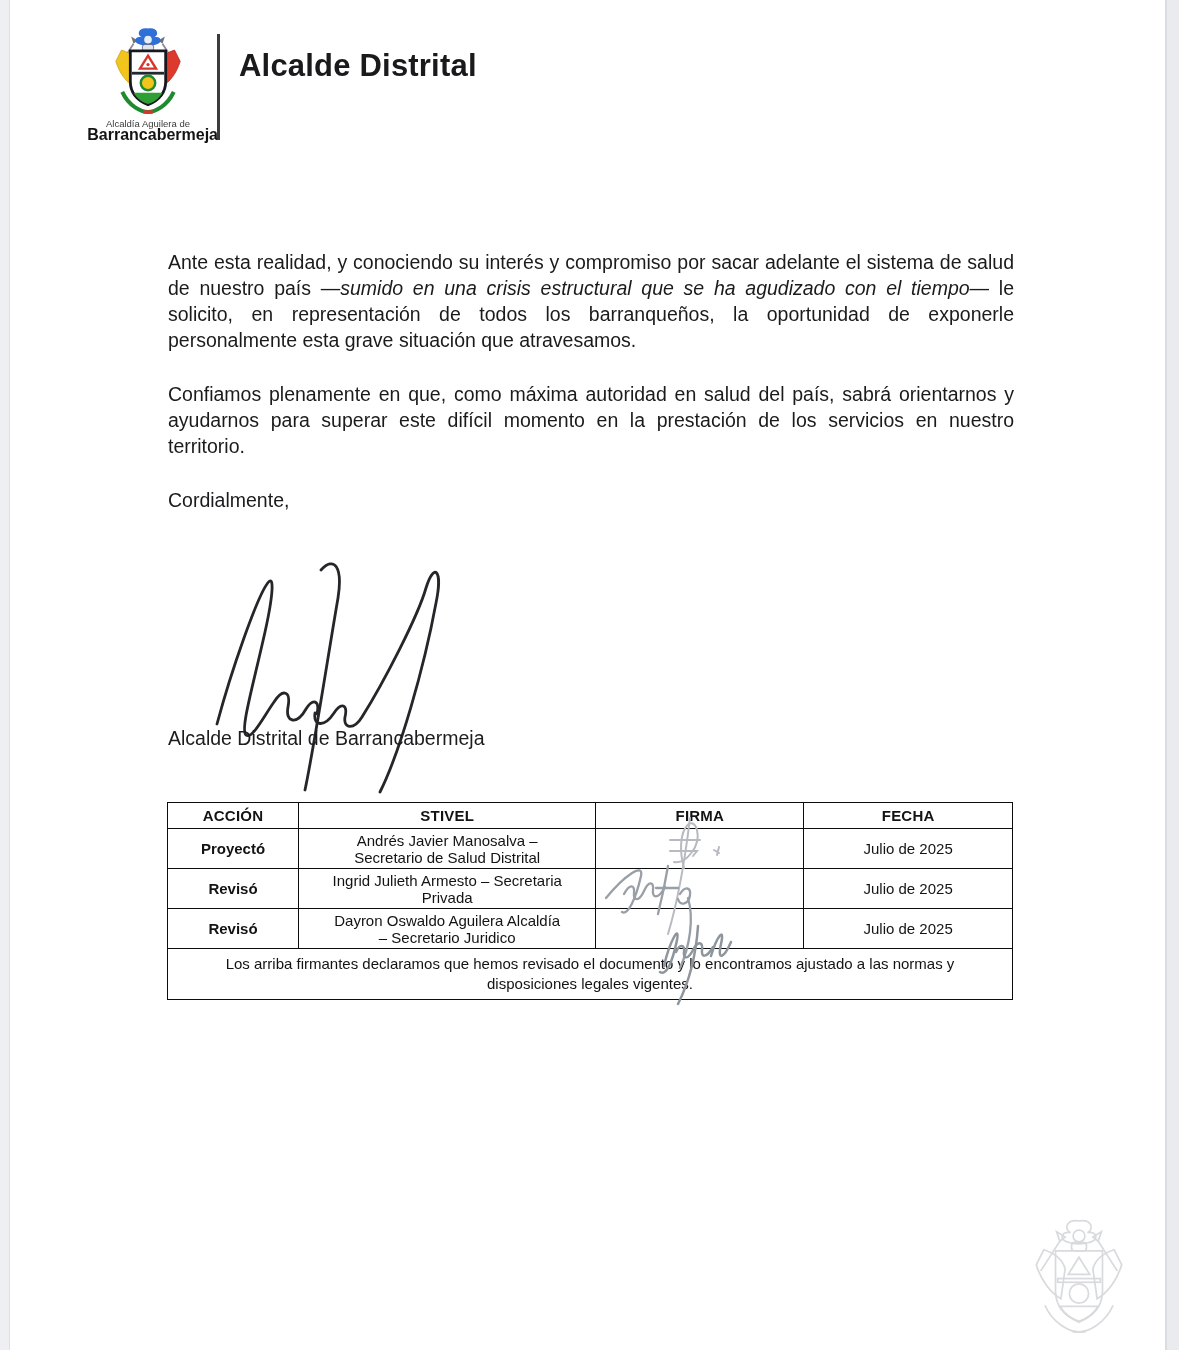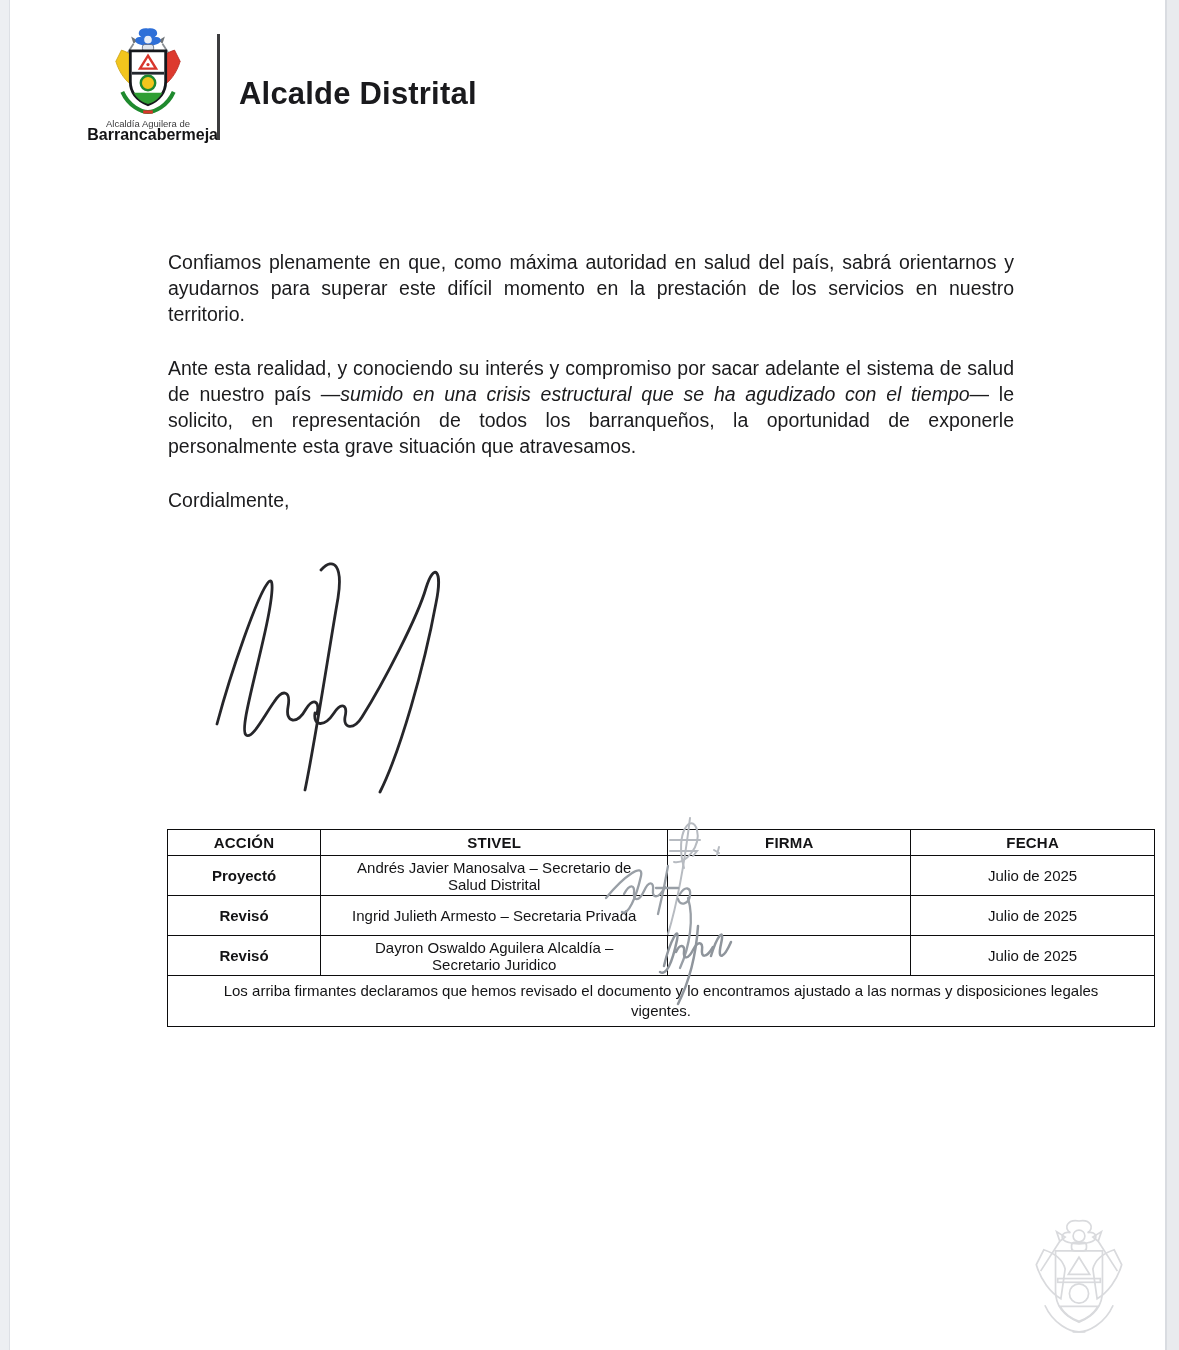--- a/index.html
+++ b/index.html
@@ -12,36 +12,36 @@
 
   
   .letterhead{position:absolute;left:0;top:0;width:100%;height:160px;}
   .crest{position:absolute;left:93px;top:26px;width:110px;height:90px;}
   .logo-caption{position:absolute;left:78px;top:118px;width:140px;text-align:center;line-height:11px;}
   .logo-caption .cap1{font-size:9.5px;color:#3a3a3c;}
   .logo-caption .cap2{font-size:16px;font-weight:700;color:#141416;text-align:right;}
   .lh-divider{position:absolute;left:217px;top:34px;width:3px;height:106px;background:#3c3c3e;}
   .title-block{position:absolute;left:239px;top:48px;}
   .title-light{font-size:29px;font-weight:400;color:#222225;letter-spacing:0.4px;line-height:33px;}
-  .title-bold{font-size:31px;font-weight:700;color:#1a1a1d;letter-spacing:0.2px;line-height:36px;margin-top:28px;}
+  .title-bold{font-size:31px;font-weight:700;color:#1a1a1d;letter-spacing:0.2px;line-height:36px;}
 
   
   .letter-body{position:absolute;left:168px;top:249px;width:846px;font-size:19.5px;line-height:26px;color:#1b1b1d;text-align:justify;}
   .letter-body p{margin:0 0 28px 0;}
   .letter-body p.closing{text-align:left;margin:0;}
   .letter-body em{font-style:italic;}
 
   .main-signature{position:absolute;left:172px;top:556px;width:292px;height:238px;overflow:visible;}
 
   .signer{position:absolute;left:168px;top:726px;}
   .signer-name{font-size:20.5px;font-weight:700;color:#151517;line-height:25px;}
   .signer-title{font-size:19.5px;color:#1c1c1e;line-height:25px;}
 
   
-  table.approval{position:absolute;left:167px;top:829px;width:988px;border-collapse:collapse;table-layout:fixed;
+  table.approval{position:absolute;left:167px;top:802px;width:846px;border-collapse:collapse;table-layout:fixed;
     font-size:15px;color:#131315;}
   table.approval th,table.approval td{border:1.8px solid #0c0c0d;text-align:center;vertical-align:middle;padding:1px 4px;}
   table.approval thead th{height:23px;font-weight:700;letter-spacing:0.2px;}
   table.approval tbody td{height:37px;line-height:17px;}
   table.approval td.accion{font-weight:700;}
   table.approval td.nombre{padding:0 31px;}
   table.approval tfoot td{height:46px;line-height:20px;padding:2px 46px;}
 
   .table-signatures{position:absolute;left:598px;top:806px;width:215px;height:200px;overflow:visible;pointer-events:none;}
 
@@ -80,34 +80,35 @@
       <div class="cap1">Alcaldía Aguilera de</div>
       <div class="cap2">Barrancabermeja</div>
     </div>
     <div class="lh-divider"></div>
     <div class="title-block">
       <div class="title-bold">Alcalde Distrital</div>
     </div>
   </header>
 
   <main class="letter-body">
+    <p><span>Ante esta realidad, y conociendo su interés y compromiso por sacar adelante el sistema de salud de nuestro país —</span><em>sumido en una crisis estructural que se ha agudizado con el tiempo</em><span>— le solicito, en representación de todos los barranqueños, la oportunidad de exponerle personalmente esta grave situación que atravesamos.</span></p>
     <p>Confiamos plenamente en que, como máxima autoridad en salud del país, sabrá orientarnos y ayudarnos para superar este difícil momento en la prestación de los servicios en nuestro territorio.</p>
-    <p><span>Ante esta realidad, y conociendo su interés y compromiso por sacar adelante el sistema de salud de nuestro país —</span><em>sumido en una crisis estructural que se ha agudizado con el tiempo</em><span>— le solicito, en representación de todos los barranqueños, la oportunidad de exponerle personalmente esta grave situación que atravesamos.</span></p>
     <p class="closing">Cordialmente,</p>
   </main>
 
   <svg class="main-signature" viewBox="0 0 292 238" aria-hidden="true">
     <g fill="none" stroke="#26262a" stroke-width="2.8" stroke-linecap="round">
       <path d="M45,168 C60,112 85,42 95,28 C103,16 101,40 93,76 C81,130 68,174 74,179 C80,184 92,160 102,146 C111,132 119,135 116,151 C113,167 125,169 134,153 C141,142 148,144 145,158"></path>
       <path d="M149,14 C162,0 171,10 166,42 C156,100 143,186 133,234"></path>
       <path d="M143,157 C141,170 152,172 162,157 C169,146 176,148 173,161 C171,173 182,174 190,161 C212,126 246,60 254,32 C262,6 271,13 264,47 C252,112 228,196 208,236"></path>
     </g>
   </svg>
 
   <div class="signer">
+    <div class="signer-title">Alcalde Distrital de Barrancabermeja</div>
   </div>
 
   <table class="approval">
     <colgroup>
       <col style="width:15.5%">
         <col style="width:35.2%">
         <col style="width:24.6%">
         <col style="width:24.7%">
     </colgroup>
     <thead>

